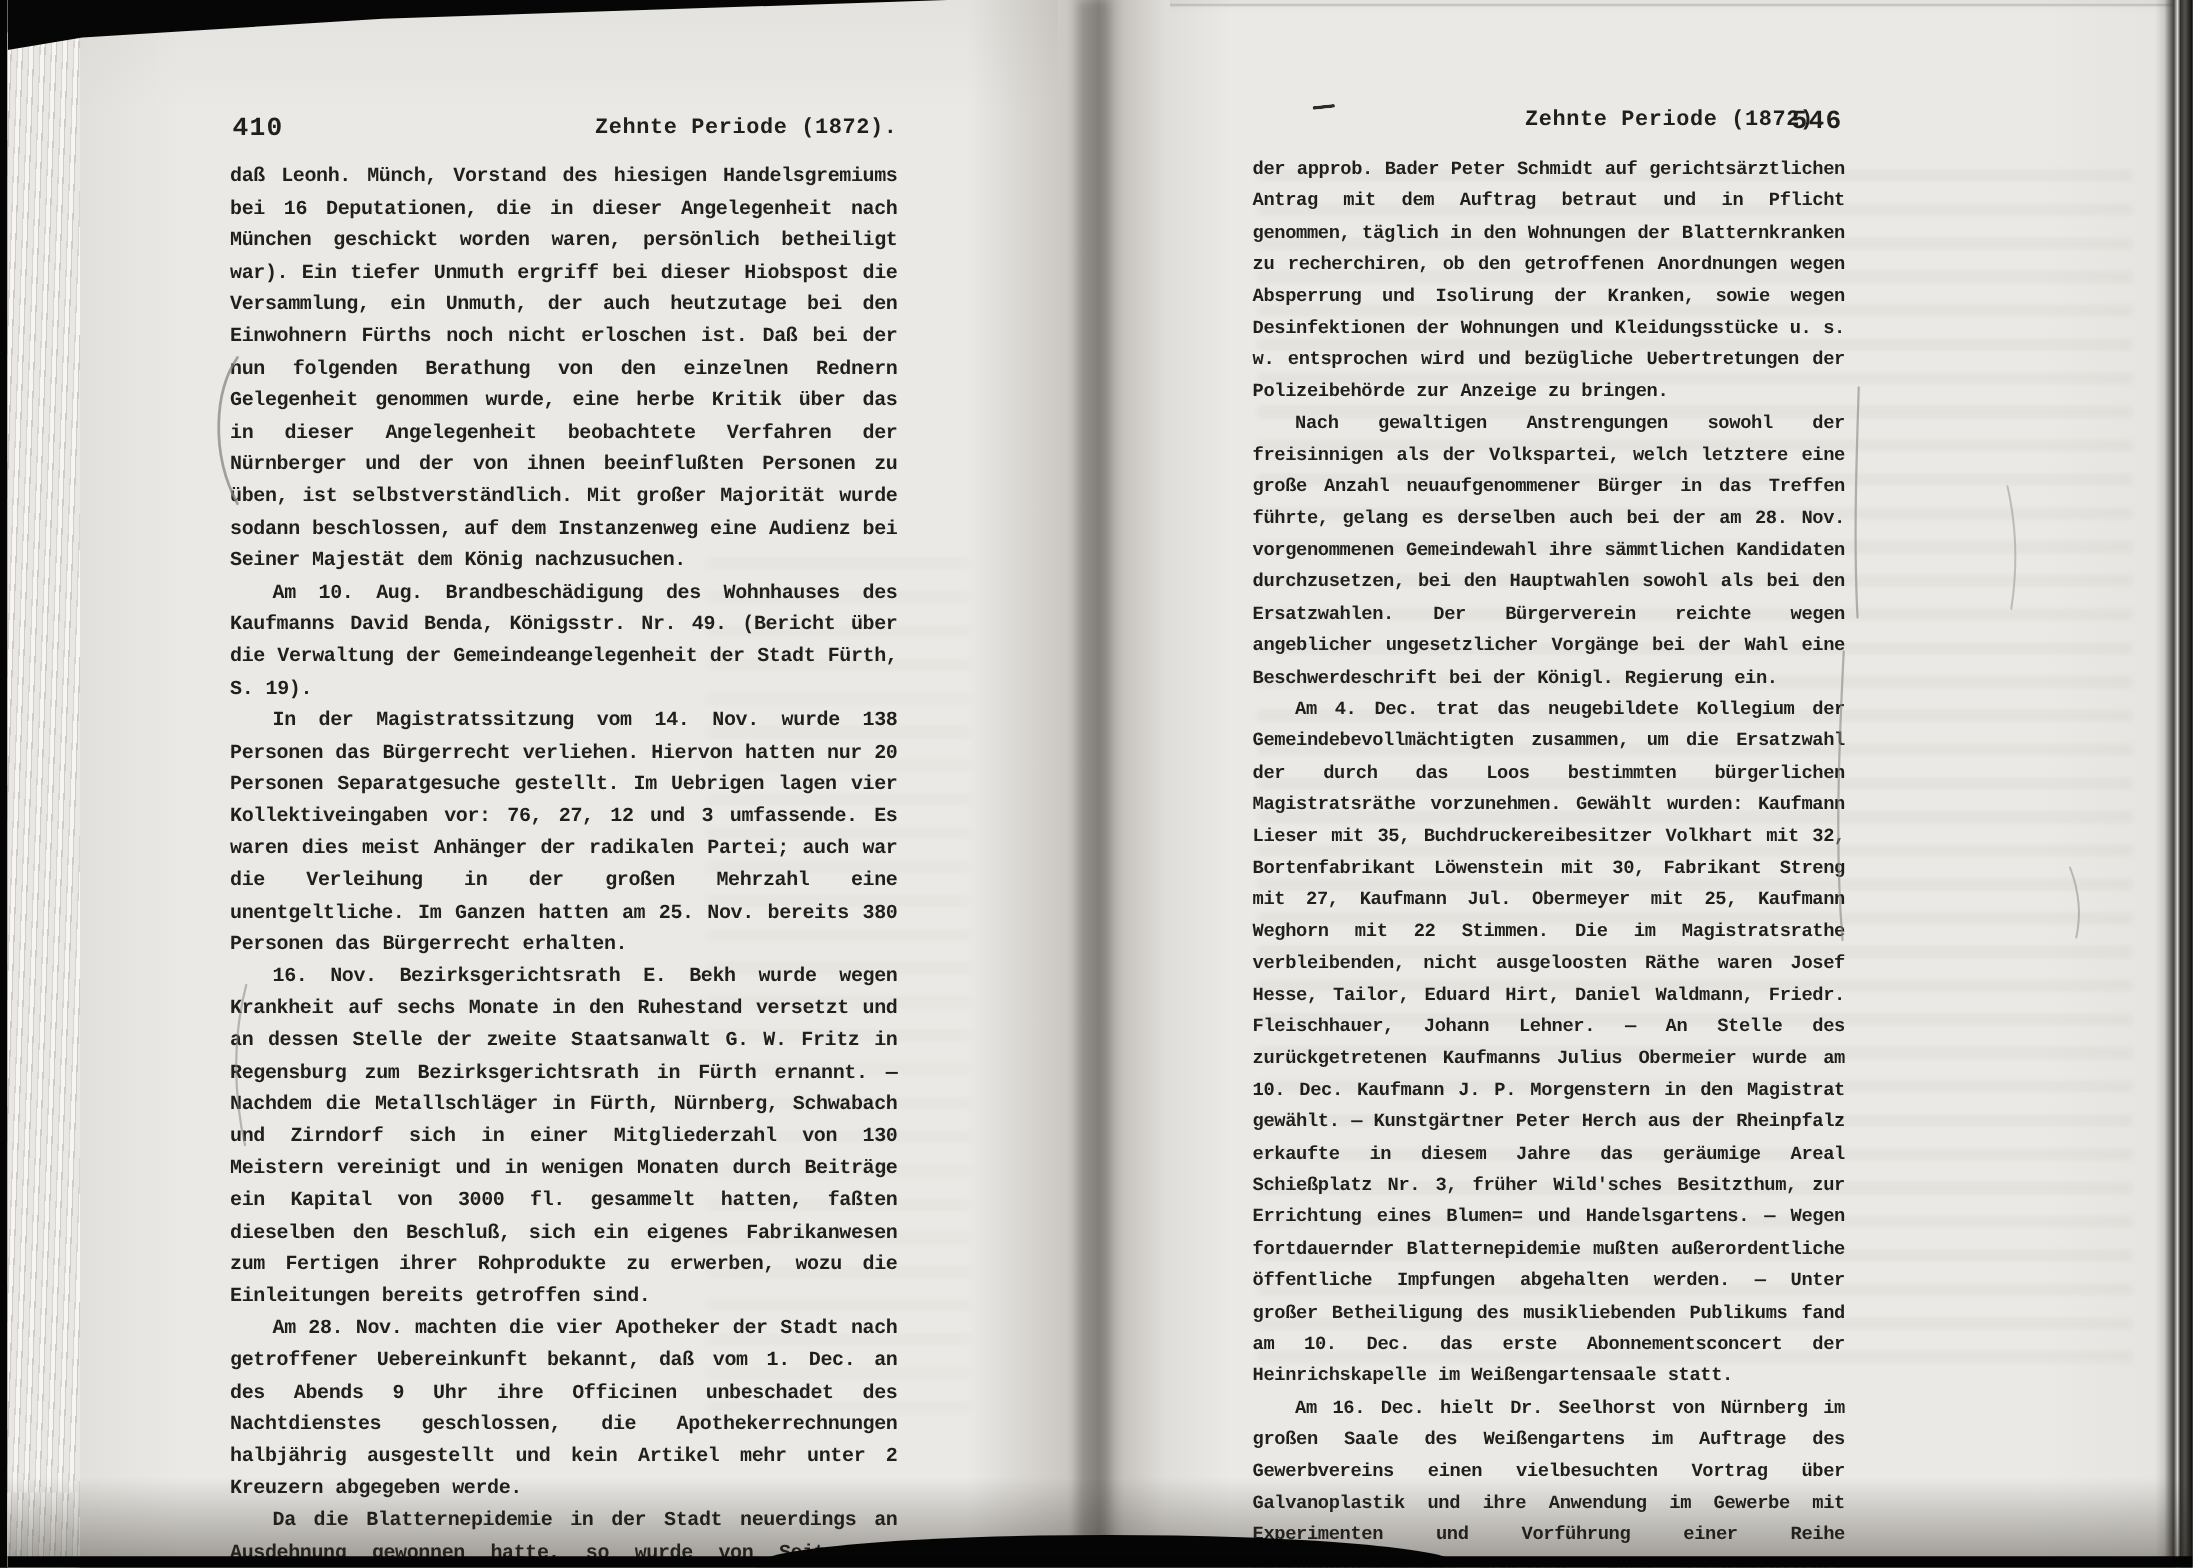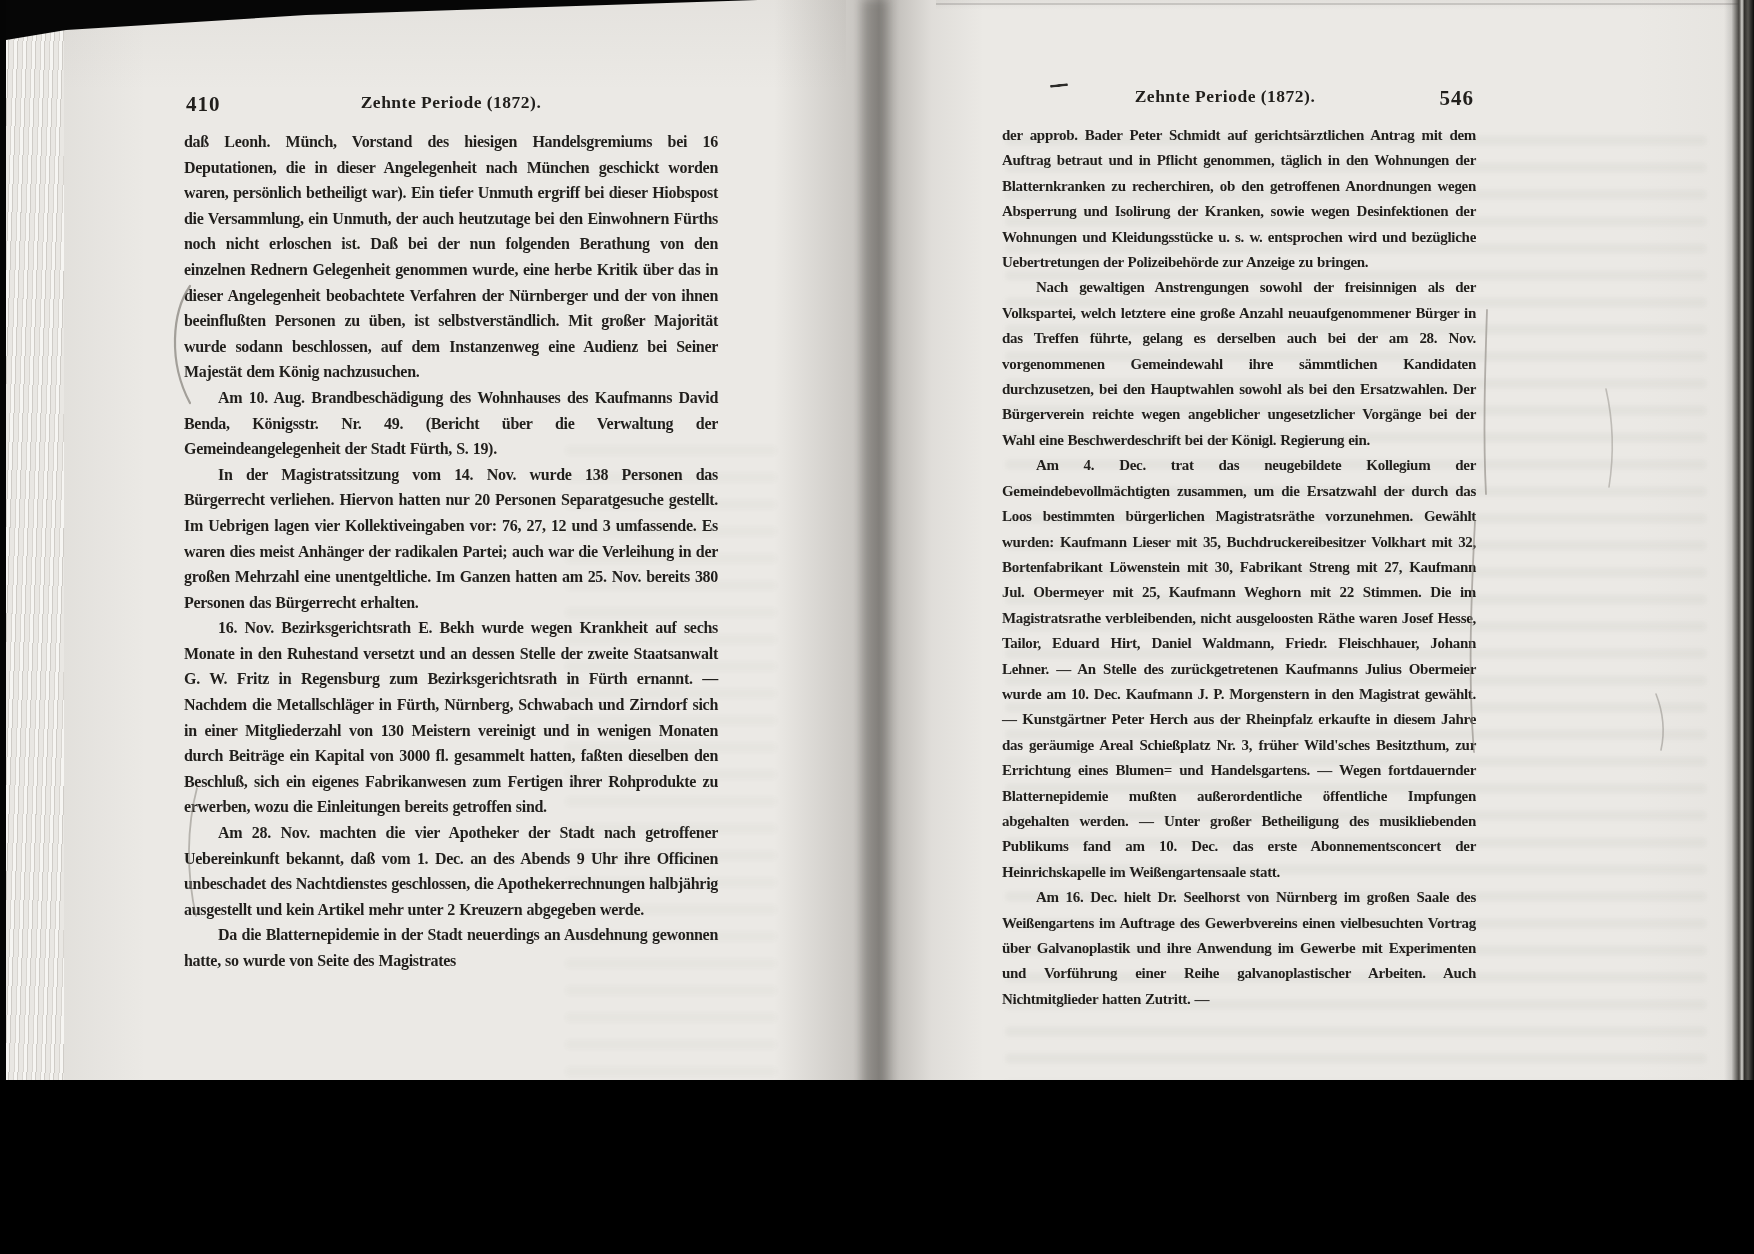--- a/index.html
+++ b/index.html
@@ -1,17 +1,17 @@
 <!DOCTYPE html>
 <html><head>
 <meta charset="utf-8">
 <style>
   html,body{margin:0;padding:0;background:#000;}
-  .stage{position:relative;width:1754px;height:1080px;background:#050505;overflow:hidden;
-         font-family:Liberation Serif, serif;}
+  .stage{position:relative;width:1754px;height:1254px;background:#050505;overflow:hidden;
+         font-family:Liberation Mono, monospace;}
   
   .paper{position:absolute;left:6px;top:0;width:1748px;height:1254px;background:#ebe9e5;}
   .paper-tint-left{position:absolute;left:0;top:0;width:840px;height:100%;
       background:linear-gradient(to right,rgba(90,85,78,.10),rgba(90,85,78,0) 140px),
                  linear-gradient(to bottom,rgba(120,115,108,.06),rgba(0,0,0,0) 90px);}
   .paper-tint-right{position:absolute;left:930px;top:0;width:818px;height:100%;
       background:linear-gradient(to left,rgba(120,115,108,.05),rgba(0,0,0,0) 120px),
                  linear-gradient(to bottom,rgba(120,115,108,.08),rgba(0,0,0,0) 10px);}
   
   .edge-stack{position:absolute;left:0;top:26px;width:58px;height:1228px;
@@ -41,21 +41,21 @@
   
   .show-through{position:absolute;pointer-events:none;
       background:repeating-linear-gradient(0deg,rgba(105,112,96,.055) 0 9px,rgba(0,0,0,0) 9px 27px);
       filter:blur(2px);}
   
   .page{position:absolute;color:#211f1c;}
   .page header{position:relative;height:26px;margin-bottom:11px;}
   .pagenum{position:absolute;top:0;font-size:21px;font-weight:700;letter-spacing:1px;}
   .page-left .pagenum{left:2px;}
   .page-right .pagenum{right:2px;}
-  .runhead{display:block;text-align:center;font-size:17.5px;font-weight:700;letter-spacing:.5px;}
+  .runhead{display:block;text-align:right;font-size:17.5px;font-weight:700;letter-spacing:.5px;}
   .page-right .runhead{transform:translateX(-14px);}
   .body-text{text-align:justify;}
   .page-left .body-text{font-size:16px;line-height:25.6px;letter-spacing:-.3px;}
   .page-right .body-text{font-size:15px;line-height:25.4px;letter-spacing:-.3px;}
   .para{margin:0;text-indent:34px;font-weight:700;word-spacing:.5px;}
   .para.noindent{text-indent:0;}
   .page-left{left:178px;top:92px;width:534px;}
   .page-right{left:996px;top:86px;width:474px;}
   
   .dash-mark{position:absolute;left:1044px;top:84px;width:18px;height:0;

